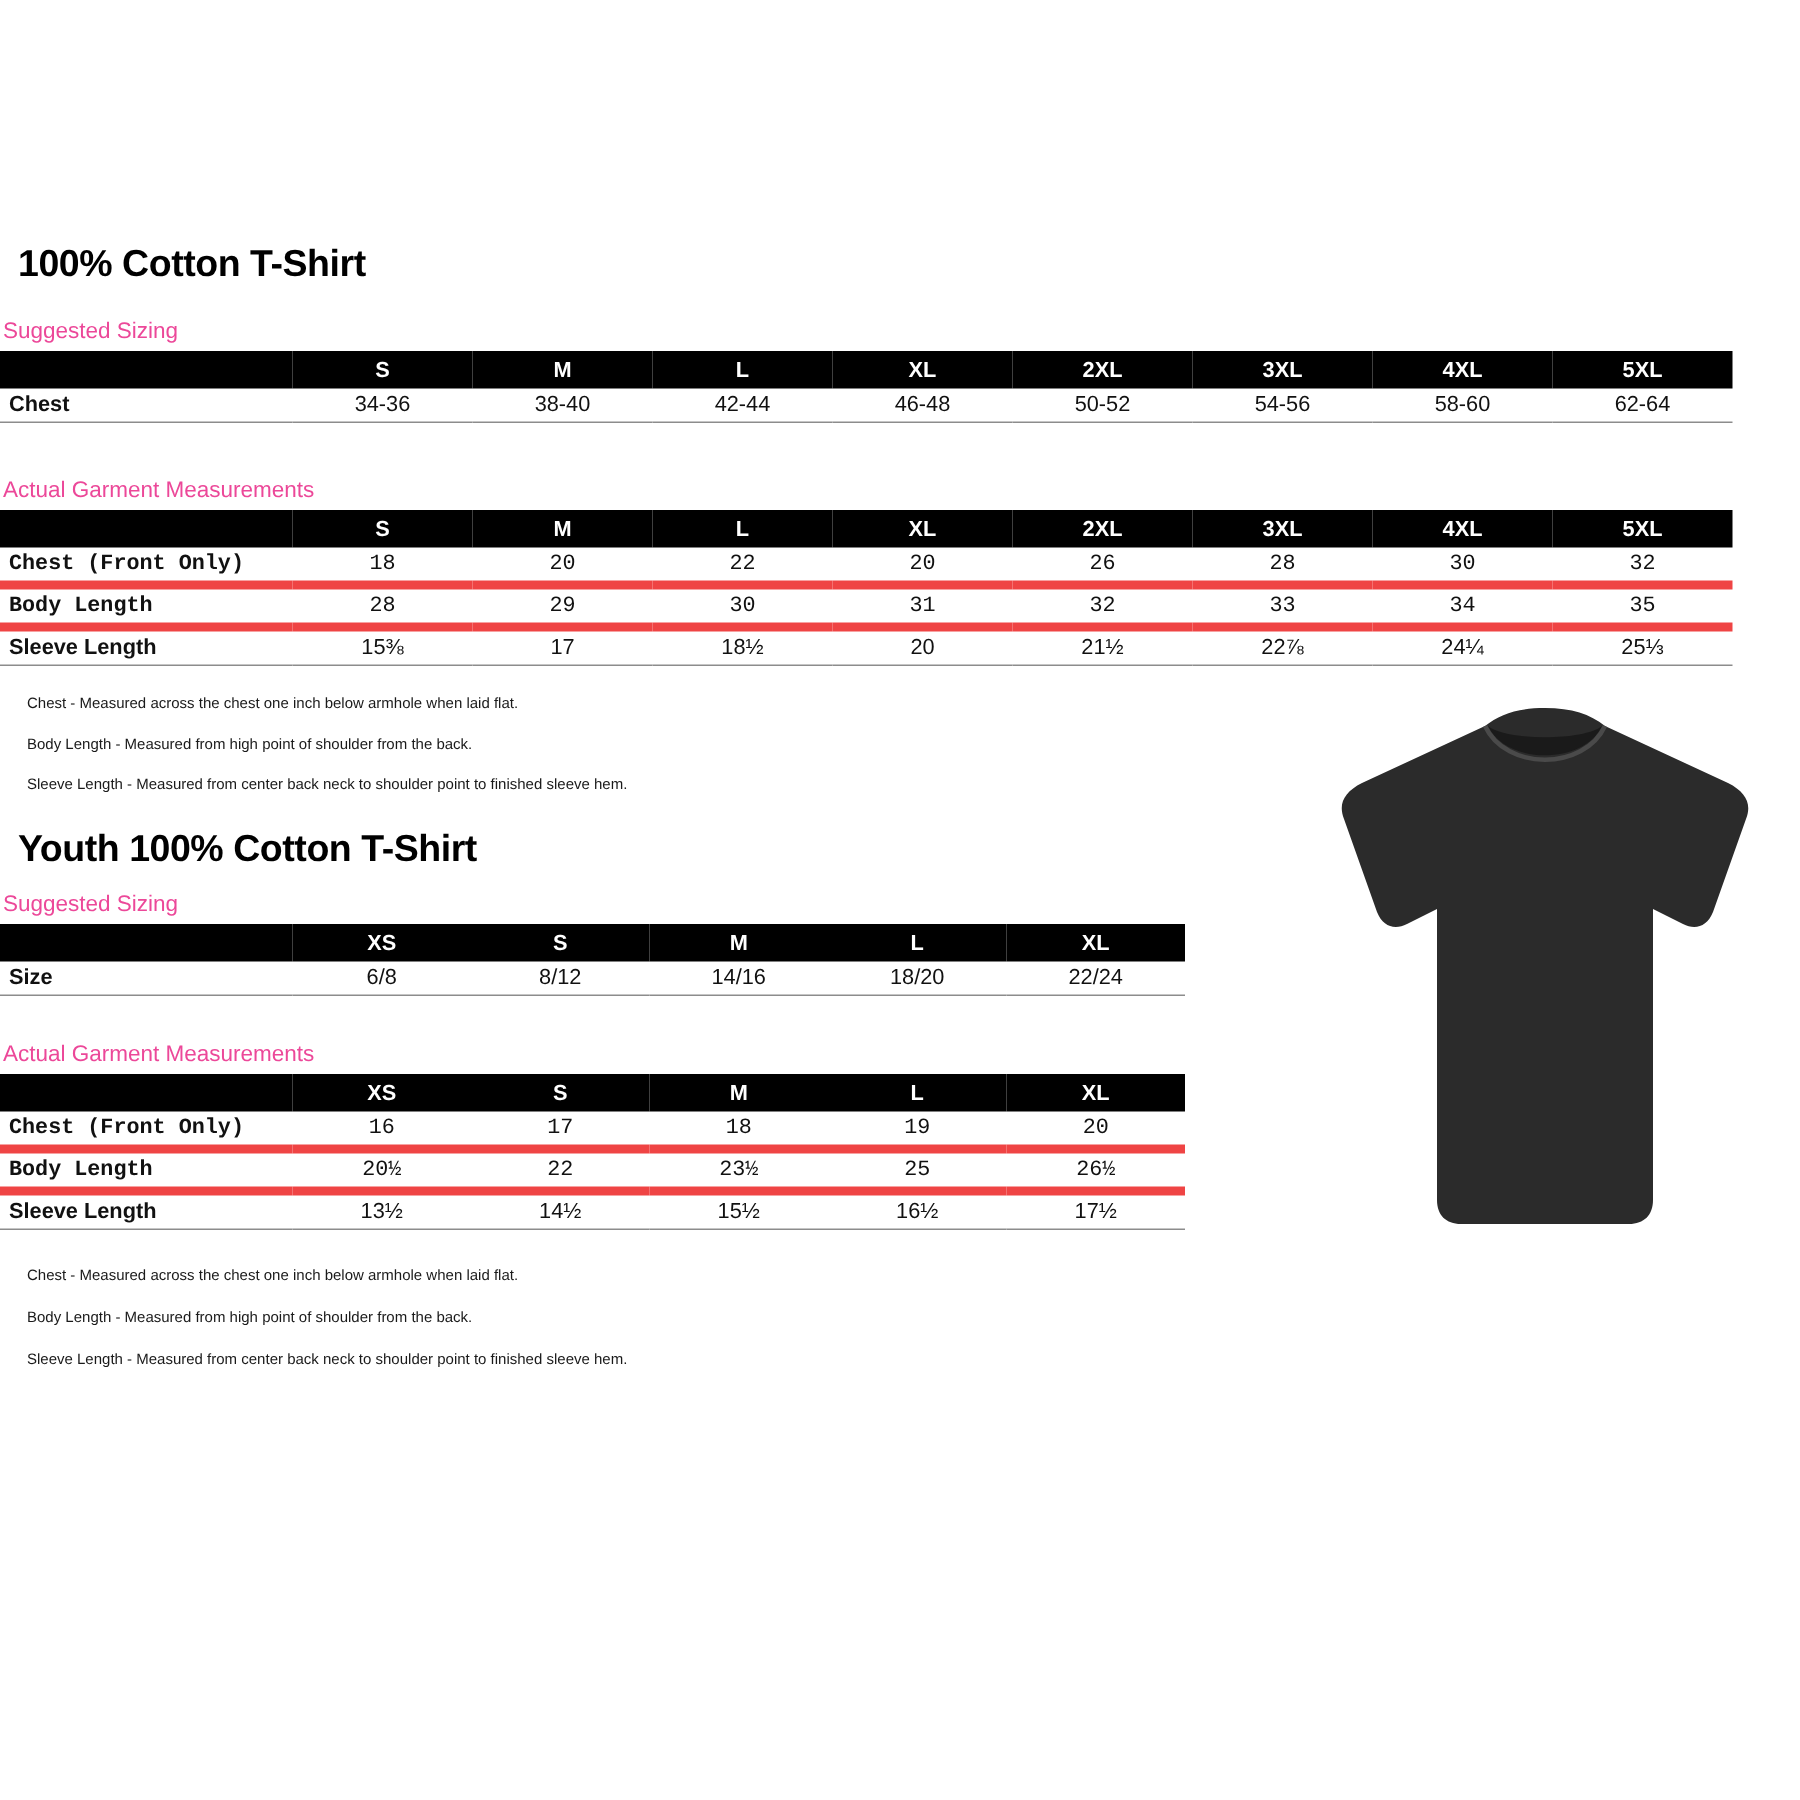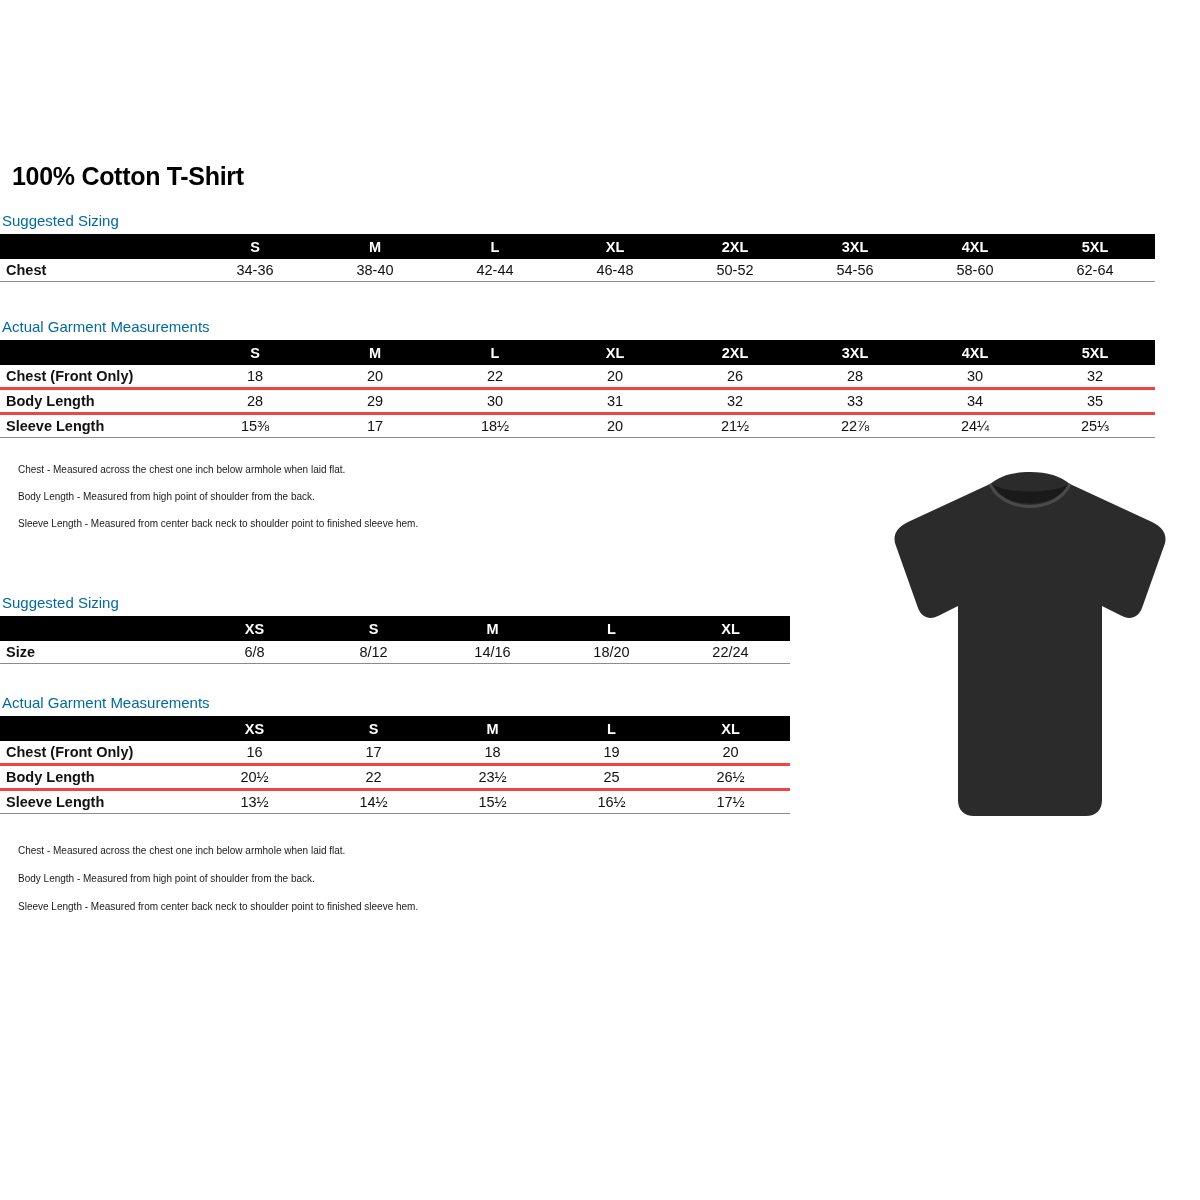--- a/index.html
+++ b/index.html
@@ -49,21 +49,21 @@
     font-weight: 700;
     letter-spacing: 2.5px;
     font-family: "DejaVu Sans", sans-serif;
   }
 
   .sub-label {
     position: absolute;
     left: 2px;
     font-size: 15px;
     font-weight: 400;
-    color: #0369a1;
+    color: #ec4899;
     white-space: nowrap;
   }
 
   
   table.chart {
     position: absolute;
     border-collapse: collapse;
     table-layout: fixed;
   }
   table.chart th,
@@ -90,21 +90,22 @@
     text-align: center;
     color: #111111;
   }
   table.chart tbody td.rowlabel {
     text-align: left;
     padding-left: 6px;
     font-weight: 700;
     font-size: 14.5px;
   }
   table.chart tbody tr.divider td {
-    border-bottom: 3px solid #ef4444;
+    border-bottom: 6px solid #ef4444;
+    font-family: Liberation Mono, monospace;
   }
   table.chart tbody tr.lastrow td {
     border-bottom: 1px solid #8c8c8c;
     margin-left: 20px;
   }
   table.chart.single tbody td.rowlabel {
     font-weight: 700;
   }
 
   
@@ -245,20 +246,21 @@
         <td>24¼</td>
         <td>25⅓</td>
       </tr>
     </tbody>
   </table>
 
   <div class="note" style="top:464px;">Chest - Measured across the chest one inch below armhole when laid flat.</div>
   <div class="note" style="top:491px;">Body Length - Measured from high point of shoulder from the back.</div>
   <div class="note" style="top:518px;">Sleeve Length - Measured from center back neck to shoulder point to finished sleeve hem.</div>
 
+  <div class="youth-title">Youth 100% Cotton T-Shirt</div>
 
   <div class="sub-label" style="top:594px;">Suggested Sizing</div>
 
   <table class="chart single" style="left:0px; top:616px; width:790px;">
     <colgroup>
       <col style="width:195px">
         <col style="width:119px">
         <col style="width:119px">
         <col style="width:119px">
       <col style="width:119px">

